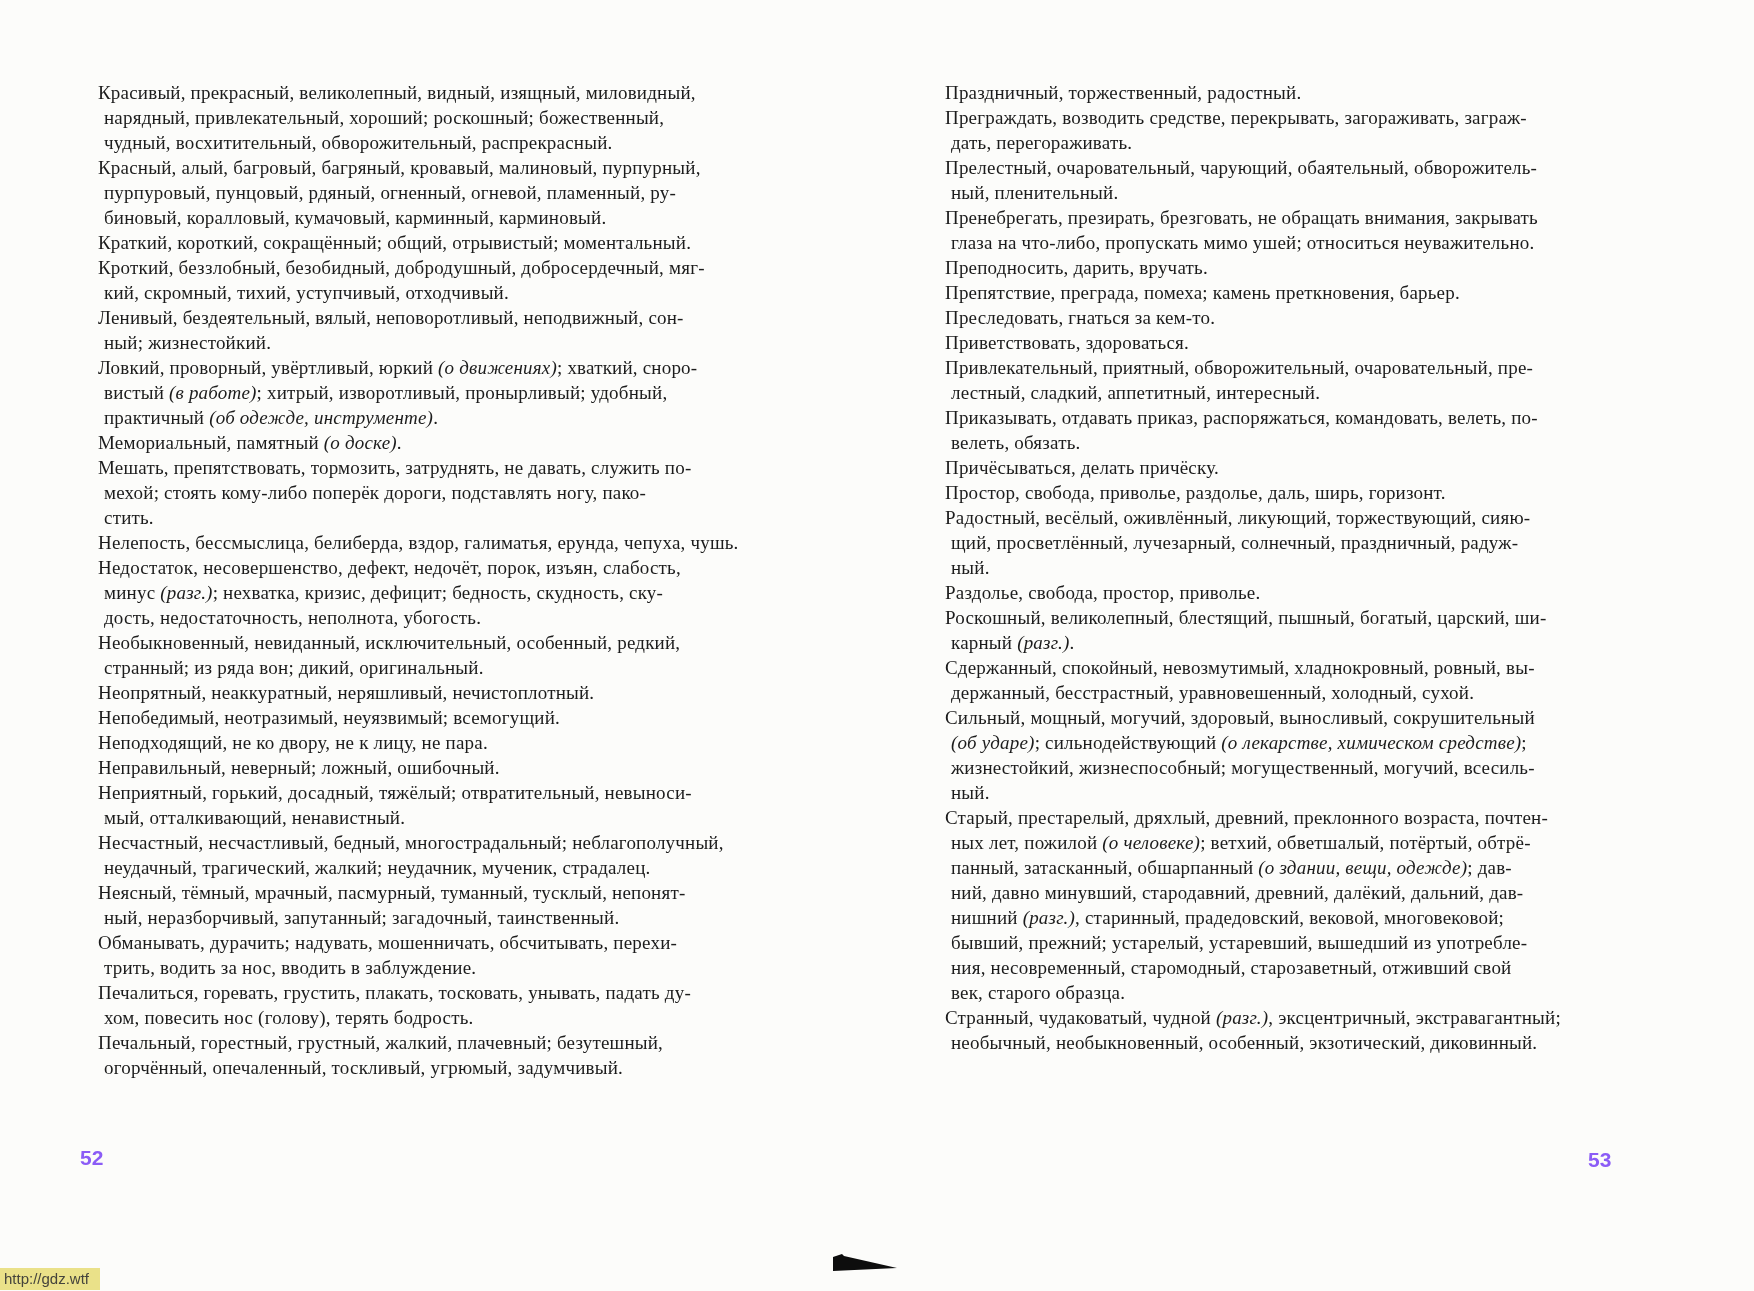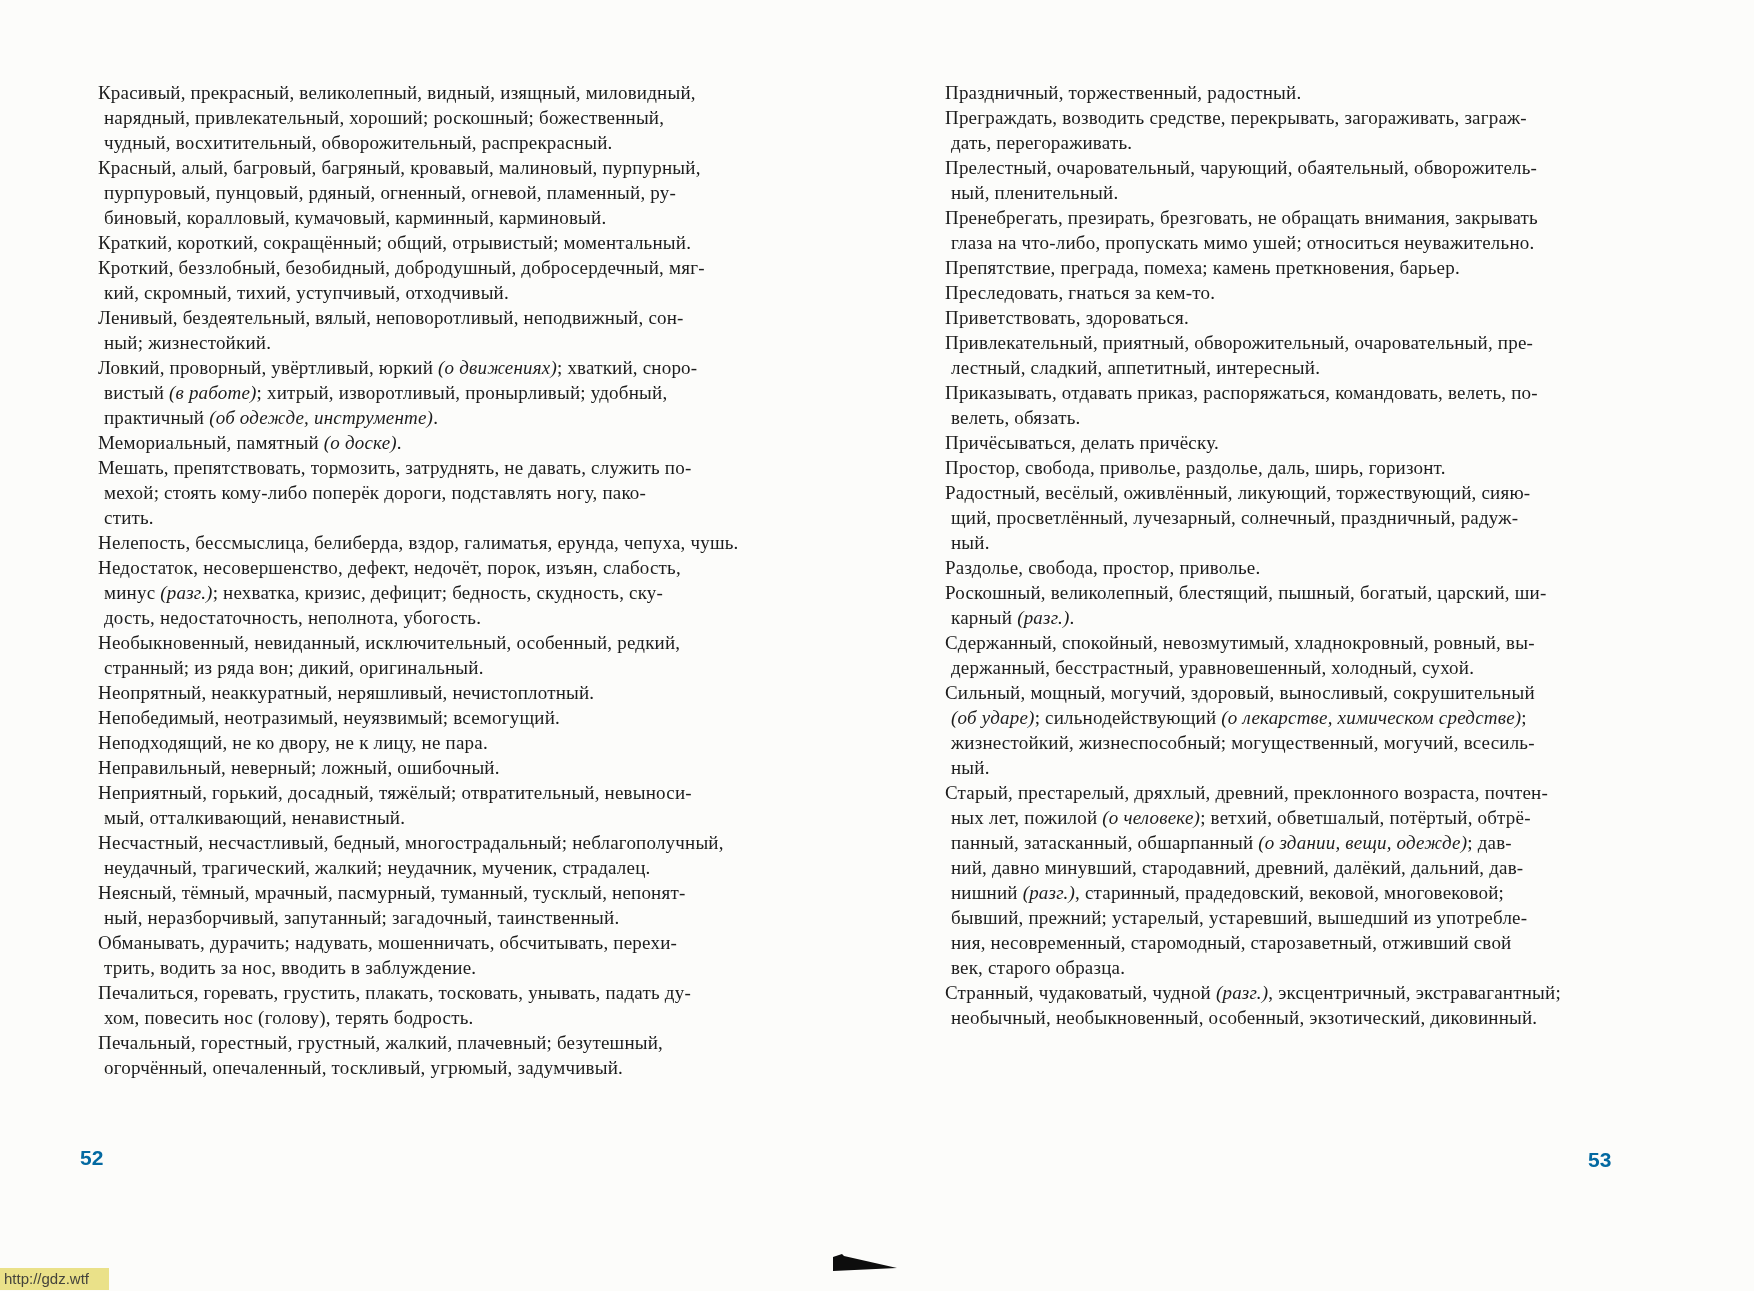--- a/index.html
+++ b/index.html
@@ -17,28 +17,28 @@
     white-space:nowrap;
     font-size:19px;line-height:25px;
     letter-spacing:0.2px;
   }
   .line + .line{padding-left:38px;}
   .hw{font-weight:normal;margin-left:32px;}
   .it{font-style:italic;}
   .pageno{
     position:absolute;
     font-family:"Liberation Sans","DejaVu Sans",sans-serif;
-    font-weight:bold;font-size:21px;color:#0369a1;
+    font-weight:bold;font-size:21px;color:#8b5cf6;
   }
   #pageno-left{left:80px;top:1146px;}
   #pageno-right{left:1588px;top:1148px;}
   .watermark{
     position:absolute;left:0;top:1268px;
     font-family:"Liberation Sans","DejaVu Sans",sans-serif;
-    font-size:15px;padding:2px 20px 3px 4px;
+    font-size:15px;padding:2px 11px 3px 4px;
   }
   .artifact{position:absolute;left:833px;top:1254px;}
 </style>
 </head>
 <body>
 
 <div id="page-left" class="page">
     <div class="entry">
       <div class="line"><span class="hw">Красивый</span><span>, прекрасный, великолепный, видный, изящный, миловидный,</span></div>
       <div class="line"><span>нарядный, привлекательный, хороший; роскошный; божественный,</span></div>
@@ -130,20 +130,23 @@
       <div class="line"><span class="hw">Преграждать</span><span>, возводить средстве, перекрывать, загораживать, заграж-</span></div>
       <div class="line"><span>дать, перегораживать.</span></div>
     </div>
     <div class="entry">
       <div class="line"><span class="hw">Прелестный</span><span>, очаровательный, чарующий, обаятельный, обворожитель-</span></div>
       <div class="line"><span>ный, пленительный.</span></div>
     </div>
     <div class="entry">
       <div class="line"><span class="hw">Пренебрегать</span><span>, презирать, брезговать, не обращать внимания, закрывать</span></div>
       <div class="line"><span>глаза на что-либо, пропускать мимо ушей; относиться неуважительно.</span></div>
+    </div>
+    <div class="entry">
+      <div class="line"><span class="hw">Преподносить</span><span>, дарить, вручать.</span></div>
     </div>
     <div class="entry">
       <div class="line"><span class="hw">Препятствие</span><span>, преграда, помеха; камень преткновения, барьер.</span></div>
     </div>
     <div class="entry">
       <div class="line"><span class="hw">Преследовать</span><span>, гнаться за кем-то.</span></div>
     </div>
     <div class="entry">
       <div class="line"><span class="hw">Приветствовать</span><span>, здороваться.</span></div>
     </div>

